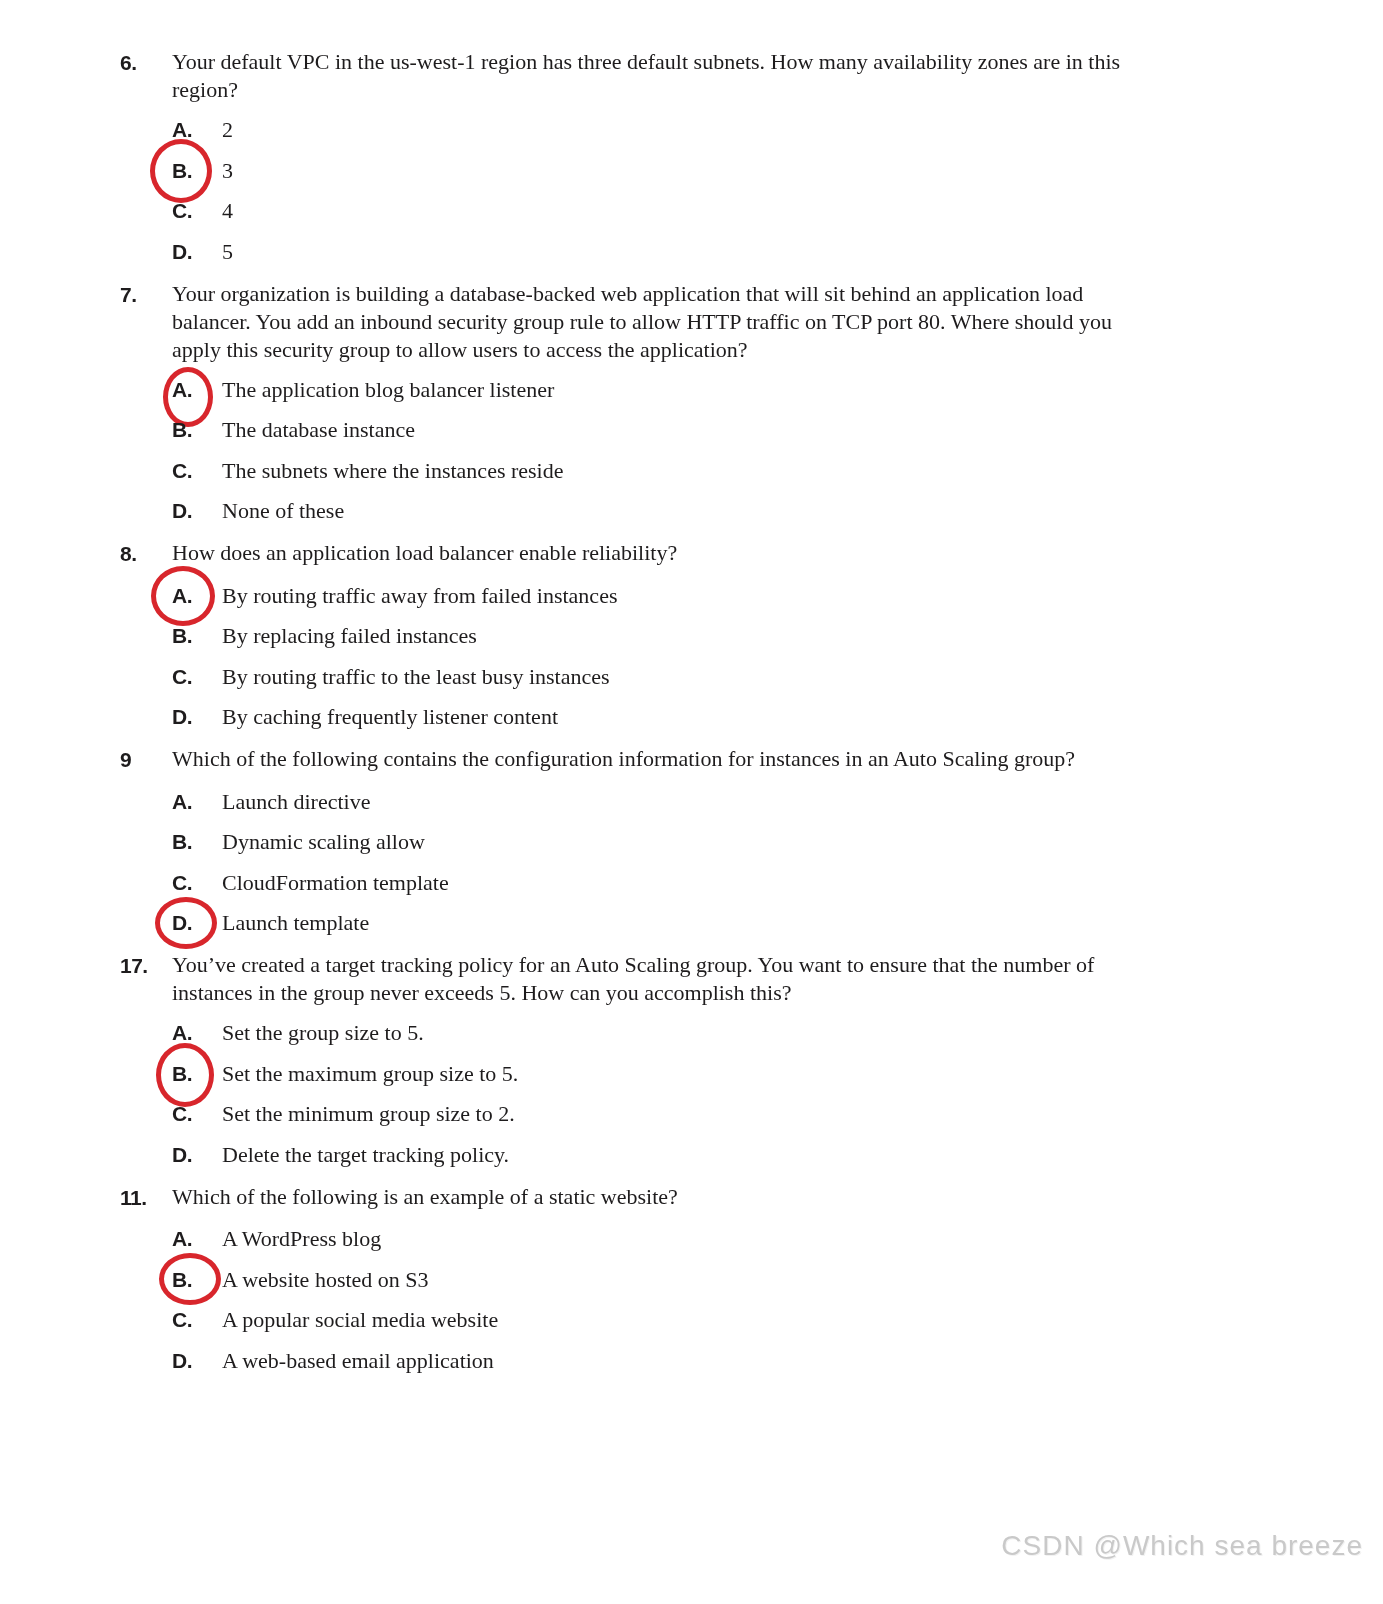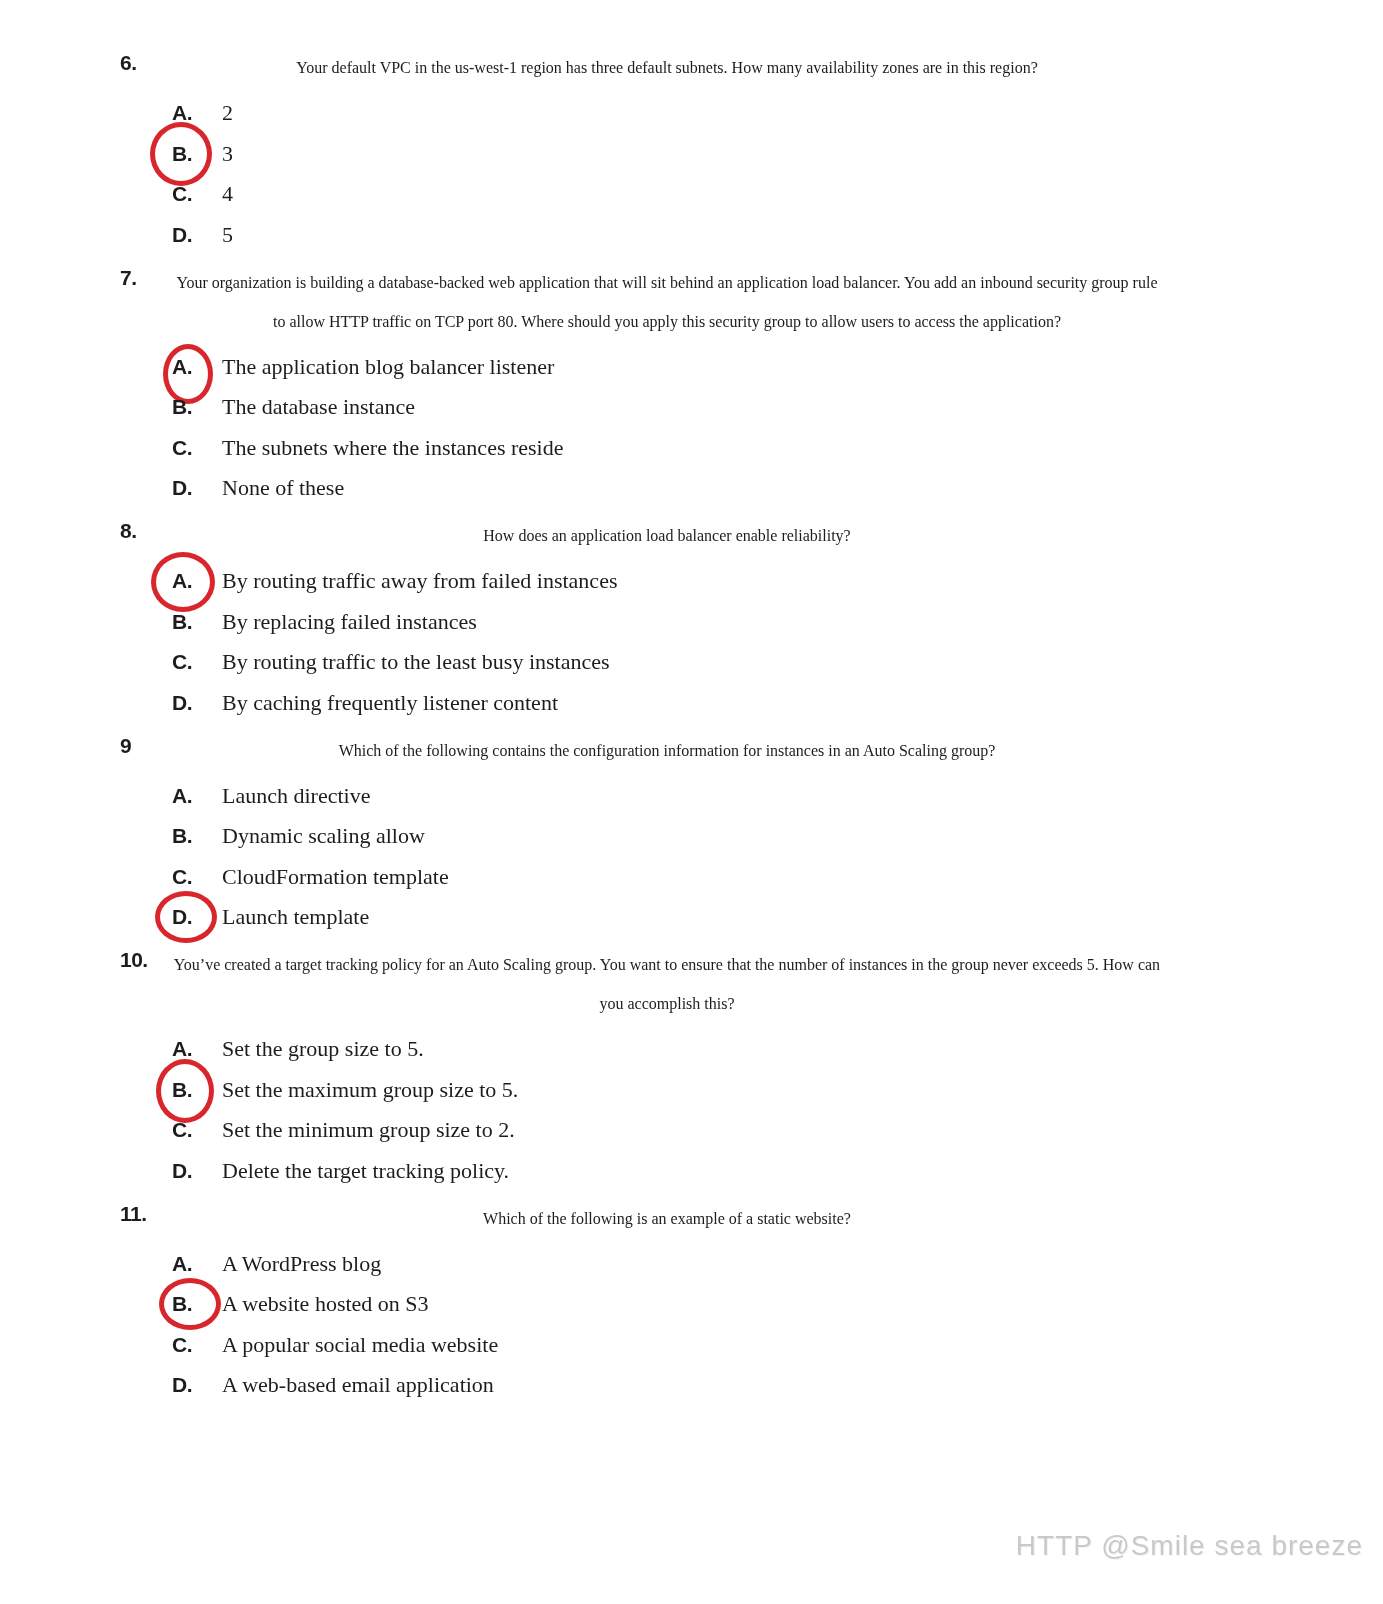--- a/index.html
+++ b/index.html
@@ -16,21 +16,21 @@
   .question { margin-bottom:13px; }
   .q-head { display:flex; align-items:flex-start; margin-bottom:10px; }
   .q-num {
     flex:0 0 52px;
     font-family:"Liberation Sans", sans-serif;
     font-weight:700; font-size:21px; line-height:30.5px;
     letter-spacing:-0.5px;
   }
   .q-text {
     margin:0; width:990px;
-    font-size:16px; line-height:39px;text-align:center;
+    font-size:22px; line-height:28px;
   }
   .options { list-style:none; margin:0; padding:0 0 0 52px; }
   .option {
     display:flex; align-items:baseline;
     font-size:22px; line-height:31px;
     margin-bottom:9.5px;
   }
   .opt-letter-wrap {
     flex:0 0 50px; position:relative;
     font-family:"Liberation Sans", sans-serif;
@@ -163,21 +163,21 @@
       </li>
       <li class="option circled">
         <span class="opt-letter-wrap"><span>D.</span><span class="ring"></span></span>
         <span class="opt-text">Launch template</span>
       </li>
     </ol>
   </section>
 
   <section class="question" id="q10">
     <div class="q-head">
-      <span class="q-num">10.</span>
+      <span class="q-num">17.</span>
       <p class="q-text">You’ve created a target tracking policy for an Auto Scaling group. You want to ensure that the number of instances in the group never exceeds 5. How can you accomplish this?</p>
     </div>
     <ol class="options">
       <li class="option">
         <span class="opt-letter-wrap"><span>A.</span></span>
         <span class="opt-text">Set the group size to 5.</span>
       </li>
       <li class="option circled">
         <span class="opt-letter-wrap"><span>B.</span><span class="ring"></span></span>
         <span class="opt-text">Set the maximum group size to 5.</span>
@@ -211,14 +211,14 @@
         <span class="opt-letter-wrap"><span>C.</span></span>
         <span class="opt-text">A popular social media website</span>
       </li>
       <li class="option">
         <span class="opt-letter-wrap"><span>D.</span></span>
         <span class="opt-text">A web-based email application</span>
       </li>
     </ol>
   </section>
 
-  <div class="watermark">HTTP @Smile sea breeze</div>
+  <div class="watermark">CSDN @Which sea breeze</div>
 </div>
 
 </body></html>

